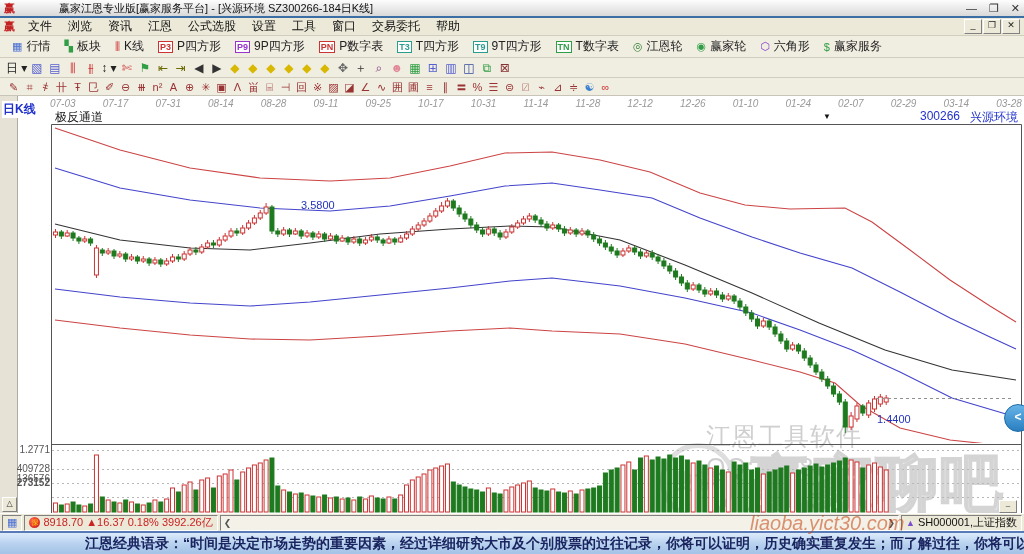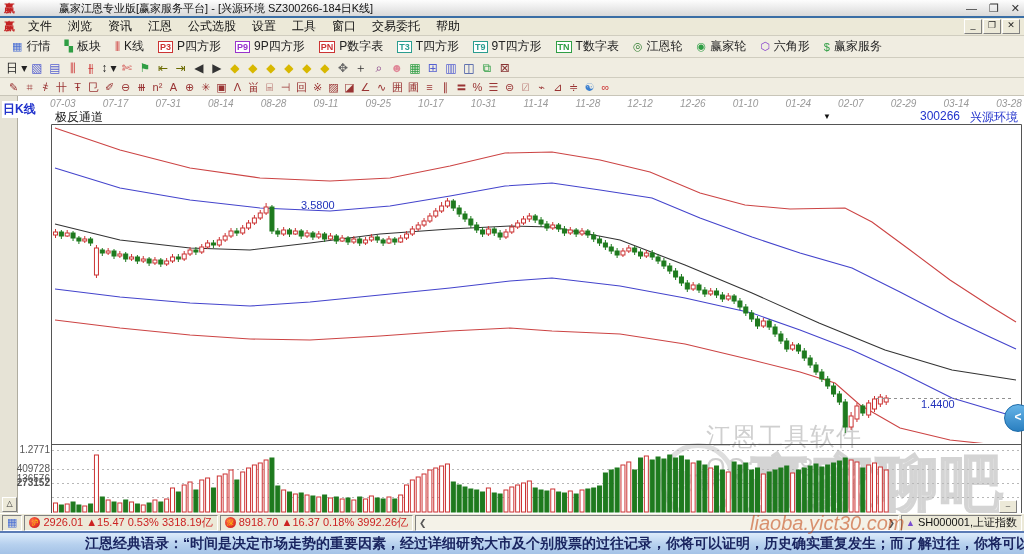--- a/index.html
+++ b/index.html
@@ -744,34 +744,30 @@
       <span style="color: rgb(204, 34, 34);"></span>
     </span>
 </div>
 <div id="stock-label" class="abs">
   <span>300266</span>
   <span>兴源环境</span>
 </div>
 <div id="marker-arrow" class="abs">▼</div>
 
 <div class="anno" style="left:301px;top:199px;">3.5800</div>
-<div class="anno" style="left:877px;top:398px;margin-left:44px;">1.4400</div>
+<div class="anno" style="left:877px;top:413px;">1.4400</div>
 
 <div id="panel-btn" class="abs">&lt;</div>
 <div id="vol-min-btn" class="abs">–</div>
 <div id="tri-btn" class="abs">△</div>
 
 <div id="statusbar" class="abs">
   <span class="cell">
       <span class="gridico">▦</span>
     </span>
-  <span class="cell idx">
-    <span class="coin">沪</span>
-    <span>2926.01 ▲15.47 0.53% 3318.19亿</span>
-  </span>
   <span class="cell idx">
     <span class="coin">深</span>
     <span>8918.70 ▲16.37 0.18% 3992.26亿</span>
   </span>
   <span id="scrolltrack">
     <span>❮</span>
     <span>❯</span>
   </span>
   <span class="cell" id="status-right">
     <span class="tower">▲</span>

